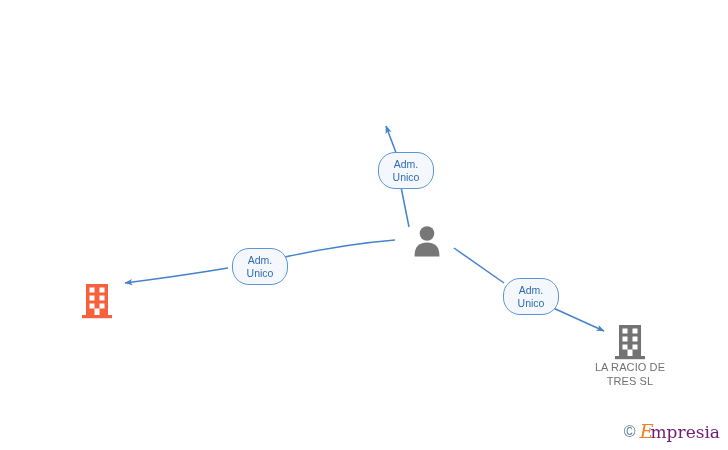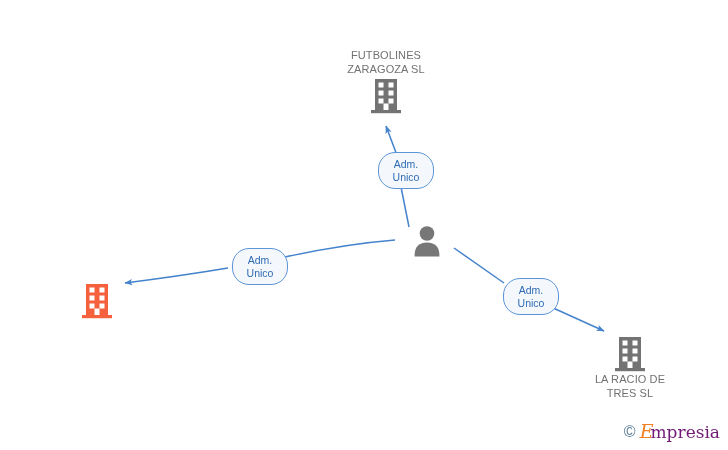--- a/index.html
+++ b/index.html
@@ -116,37 +116,20 @@
       <path d="M395,240 Q345,244 285,257" stroke="#4583cc" stroke-width="1.5" fill="none"></path>
       <path d="M228,268 Q180,276 125,283" stroke="#4583cc" stroke-width="1.5" fill="none" marker-end="url(#arrowblue)"></path>
     </g>
 
     <g>
       <path d="M454,248 L504,283" stroke="#4583cc" stroke-width="1.5" fill="none"></path>
       <path d="M551,307 L604,331" stroke="#4583cc" stroke-width="1.5" fill="none" marker-end="url(#arrowblue)"></path>
     </g>
   </svg>
 
-  <div class="node" style="left:386px; top:48px;">
-    <div class="node-label">FUTBOLINES
-ZARAGOZA SL</div>
-    <span class="icon-wrap">
-      <svg width="34" height="38" viewBox="0 0 34 38">
-        <rect x="6" y="3" width="22" height="31" fill="#737373"></rect>
-        <rect x="2" y="34" width="30" height="3.2" fill="#737373"></rect>
-        <rect x="9.5" y="6.5" width="5" height="5" fill="#ffffff"></rect>
-        <rect x="19.5" y="6.5" width="5" height="5" fill="#ffffff"></rect>
-        <rect x="9.5" y="14.5" width="5" height="5" fill="#ffffff"></rect>
-        <rect x="19.5" y="14.5" width="5" height="5" fill="#ffffff"></rect>
-        <rect x="9.5" y="22.5" width="5" height="5" fill="#ffffff"></rect>
-        <rect x="19.5" y="22.5" width="5" height="5" fill="#ffffff"></rect>
-        <rect x="14.5" y="27.5" width="5" height="6.5" fill="#ffffff"></rect>
-      </svg>
-    </span>
-  </div>
 
   <div class="rel-box" style="left:378px; top:152px;">Adm.
 Unico</div>
 
   <div class="node" style="left:427px; top:224px;">
     <span class="icon-wrap">
       <svg width="34" height="34" viewBox="0 0 34 34">
         <circle cx="17" cy="9.5" r="7.3" fill="#777777"></circle>
         <path d="M17,18.4 C25.6,18.4 29.4,23.4 29.4,31 L29.4,32.6 L4.6,32.6 L4.6,31 C4.6,23.4 8.4,18.4 17,18.4 Z" fill="#777777"></path>
       </svg>
@@ -168,21 +151,21 @@
         <rect x="9.5" y="22.5" width="5" height="5" fill="#ffffff"></rect>
         <rect x="19.5" y="22.5" width="5" height="5" fill="#ffffff"></rect>
         <rect x="14.5" y="27.5" width="5" height="6.5" fill="#ffffff"></rect>
       </svg>
     </span>
   </div>
 
   <div class="rel-box" style="left:503px; top:278px;">Adm.
 Unico</div>
 
-  <div class="node" style="left:630px; top:334px;">
+  <div class="node" style="left:630px; top:322px;">
     <span class="icon-wrap">
       <svg width="34" height="38" viewBox="0 0 34 38">
         <rect x="6" y="3" width="22" height="31" fill="#737373"></rect>
         <rect x="2" y="34" width="30" height="3.2" fill="#737373"></rect>
         <rect x="9.5" y="6.5" width="5" height="5" fill="#ffffff"></rect>
         <rect x="19.5" y="6.5" width="5" height="5" fill="#ffffff"></rect>
         <rect x="9.5" y="14.5" width="5" height="5" fill="#ffffff"></rect>
         <rect x="19.5" y="14.5" width="5" height="5" fill="#ffffff"></rect>
         <rect x="9.5" y="22.5" width="5" height="5" fill="#ffffff"></rect>
         <rect x="19.5" y="22.5" width="5" height="5" fill="#ffffff"></rect>

